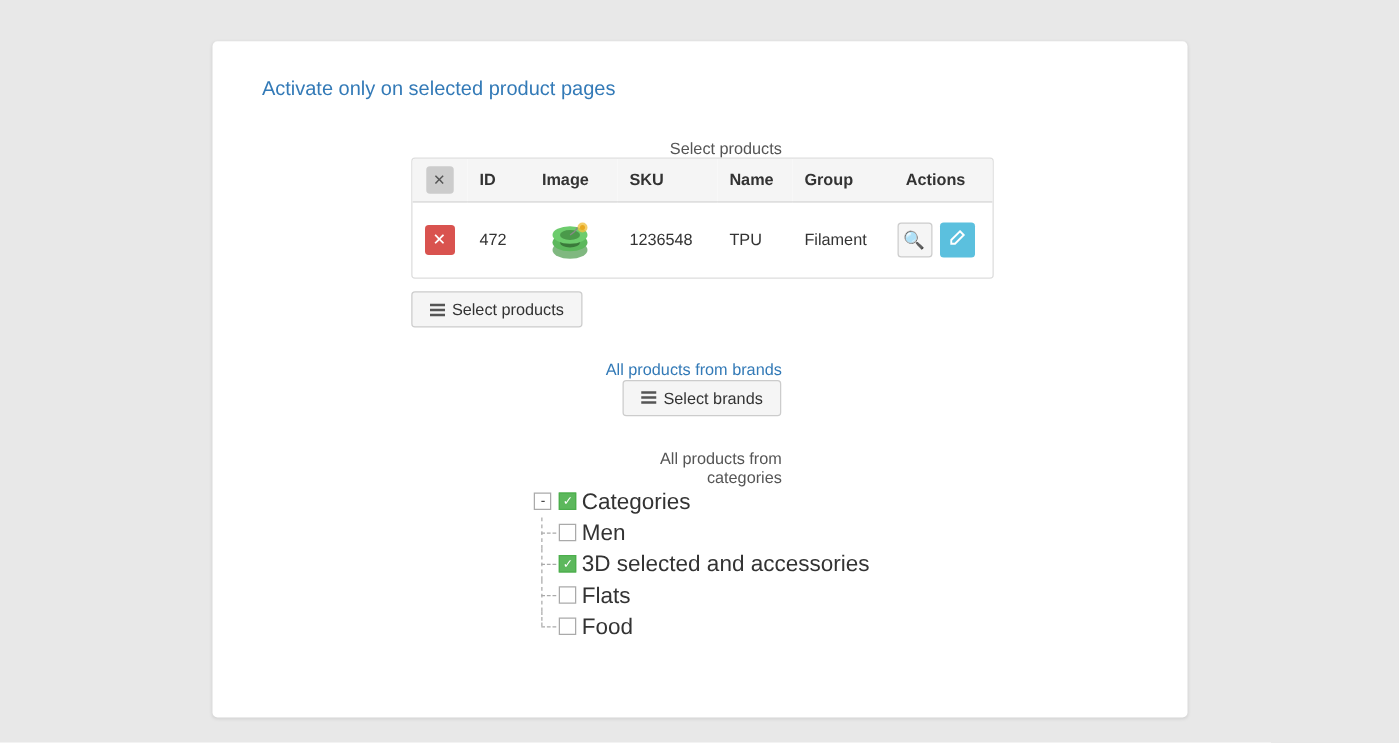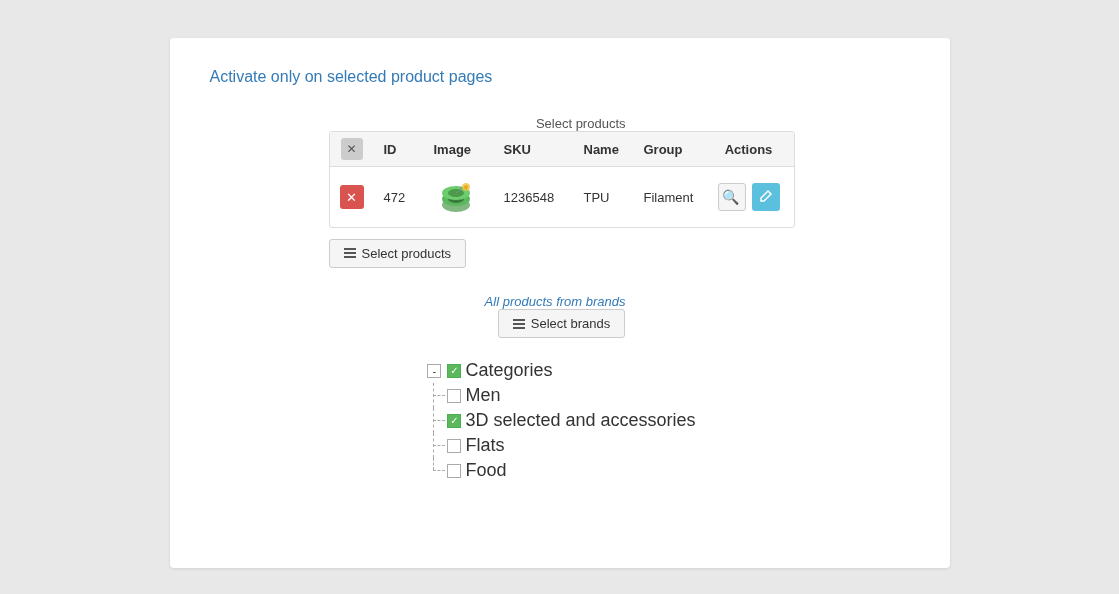--- a/index.html
+++ b/index.html
@@ -38,21 +38,20 @@
       width: 160px;
       text-align: right;
       padding-right: 16px;
       padding-top: 6px;
       color: #555;
       font-size: 13px;
       flex-shrink: 0;
     }
     .section-label.blue {
       color: #337ab7;
-      font-style: italic;
     }
     .section-content {
       flex: 1;
     }
 
     
     .product-table-wrapper {
       border: 1px solid #ddd;
       border-radius: 3px;
       margin-bottom: 10px;
@@ -353,20 +352,21 @@
           <span></span>
           <span></span>
           <span></span>
         </span>
         <span>Select brands</span>
       </button>
     </div>
   </div>
 
   <div class="section-row">
+    <div class="section-label">All products from categories</div>
     <div class="section-content">
       <div class="tree">
         <ul>
           <li class="tree-root">
             <div class="tree-row">
               <span class="tree-expand-btn">-</span>
               <span class="checkbox checked">✓</span>
               <span class="tree-label">Categories</span>
             </div>
             <ul>

